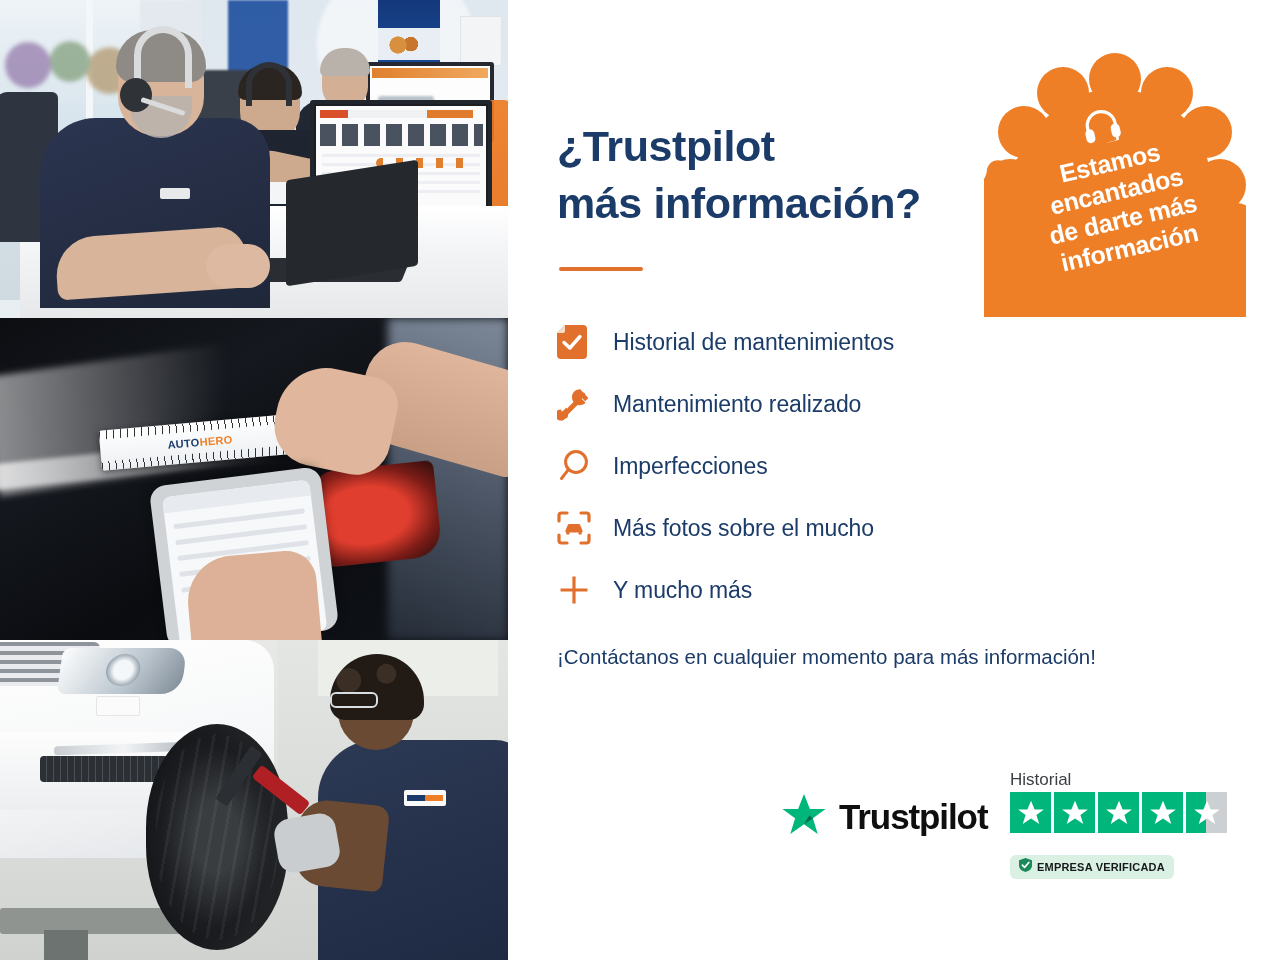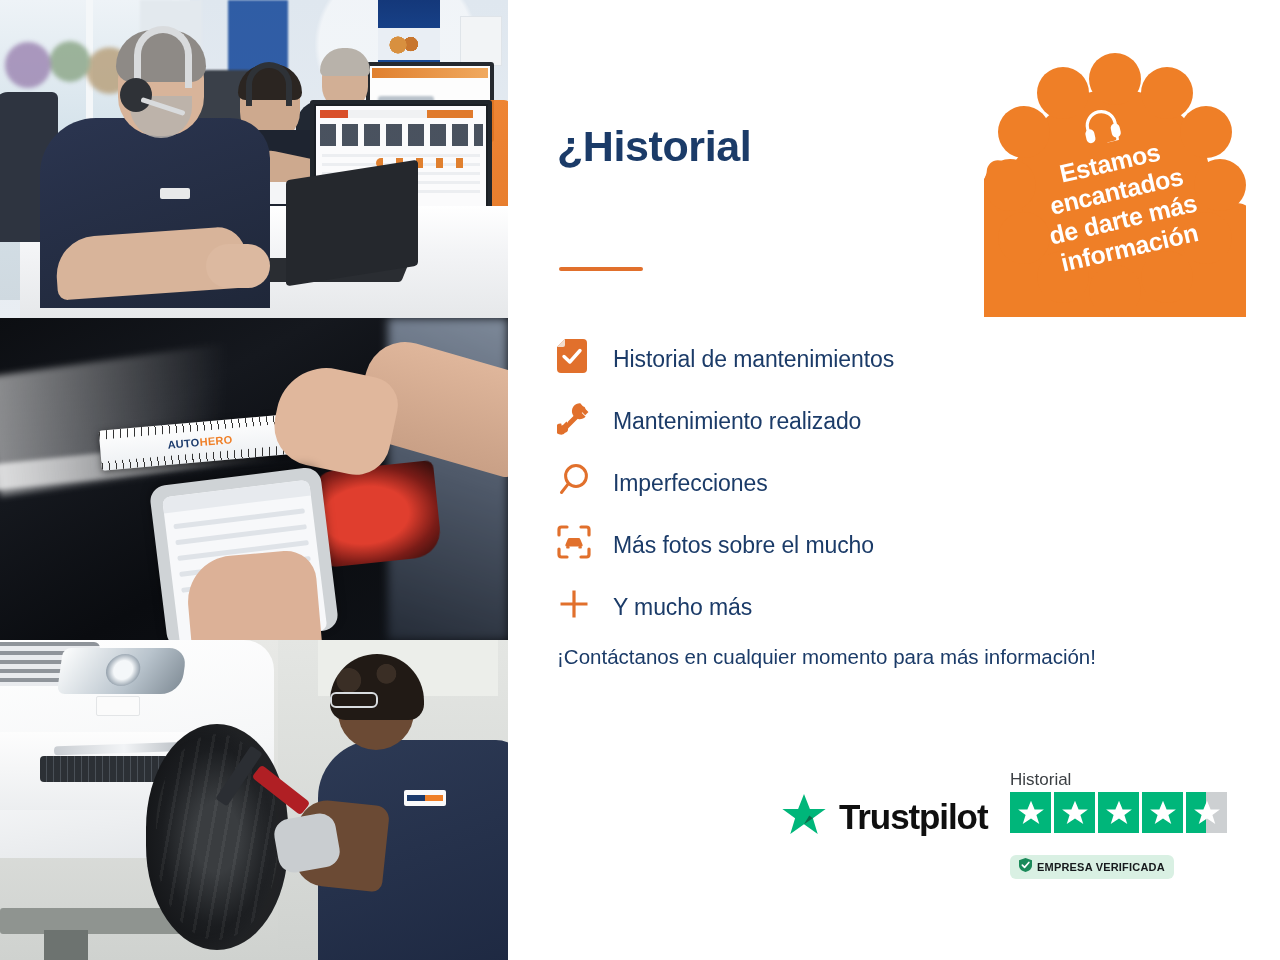--- a/index.html
+++ b/index.html
@@ -221,21 +221,21 @@
     font-size:43px; line-height:1.32; font-weight:bold; color:#1b3b68;
     letter-spacing:-.4px;
   }
   .divider {
     position:absolute; left:51px; top:267px; width:84px; height:4px;
     background:#e1702c; border-radius:2px;
   }
 
   
   .features { position:absolute; left:49px; top:311px; width:520px; }
-  .feature { display:flex; align-items:flex-end; height:62px; }
+  .feature { display:flex; align-items:center; height:62px; }
   .feature .ico { width:56px; flex:0 0 56px; display:flex; align-items:center; justify-content:flex-start; }
   .feature .ico svg { display:block; }
   .feature .lbl { font-size:23px; color:#1b3b68; letter-spacing:-.1px; }
 
   .contact {
     position:absolute; left:49px; top:640px; width:680px;
     font-size:20.5px; line-height:1.68; color:#1b3b68;
   }
 
   
@@ -375,21 +375,22 @@
       <div class="toolbit"></div>
       <div class="tool"></div>
       <div class="glove"></div>
     </div>
 
   </div>
 
   <div class="content">
 
     <div class="heading">
-      <div>¿Historial</div>
+      <div>¿Trustpilot</div>
+      <div>más información?</div>
     </div>
 
     <div class="divider"></div>
 
     <div class="features">
 
       <div class="feature">
         <span class="ico">
           <svg width="30" height="34" viewBox="0 0 30 34">
             <path d="M8 0 H26 A4 4 0 0 1 30 4 V30 A4 4 0 0 1 26 34 H4 A4 4 0 0 1 0 30 V8 Z" fill="#e1702c"></path>

